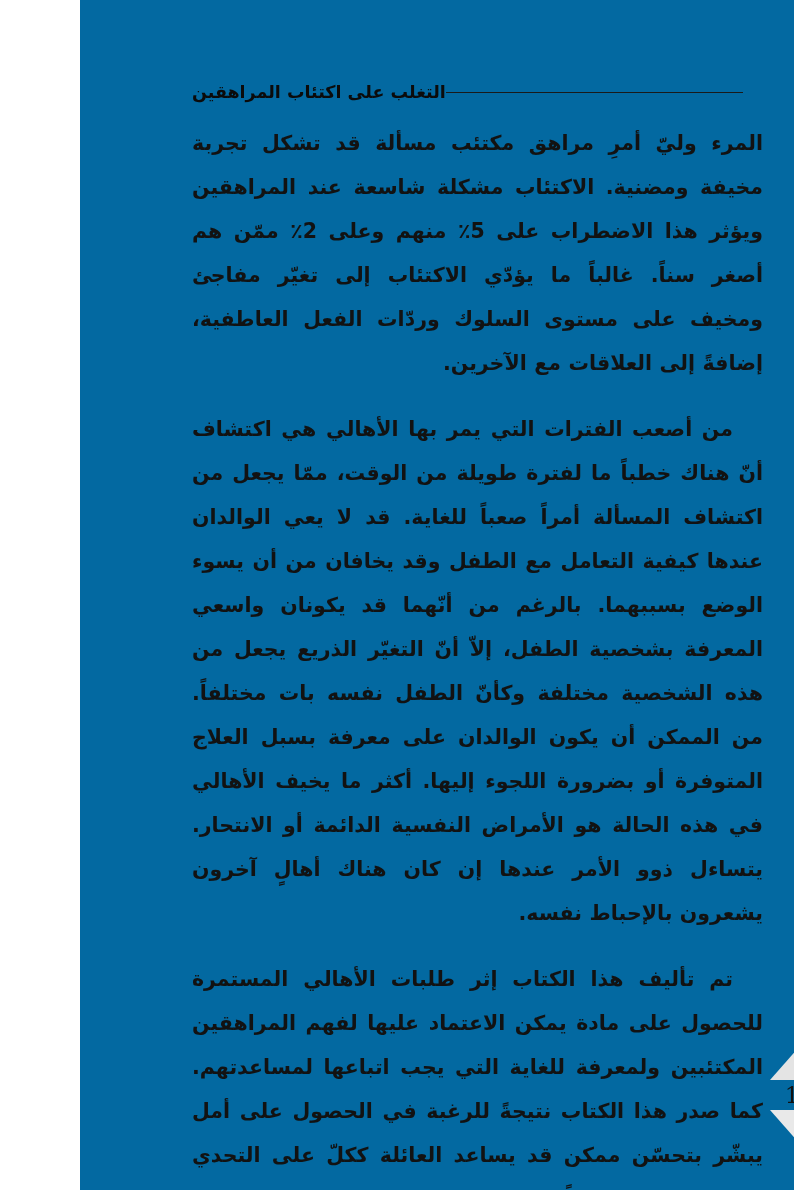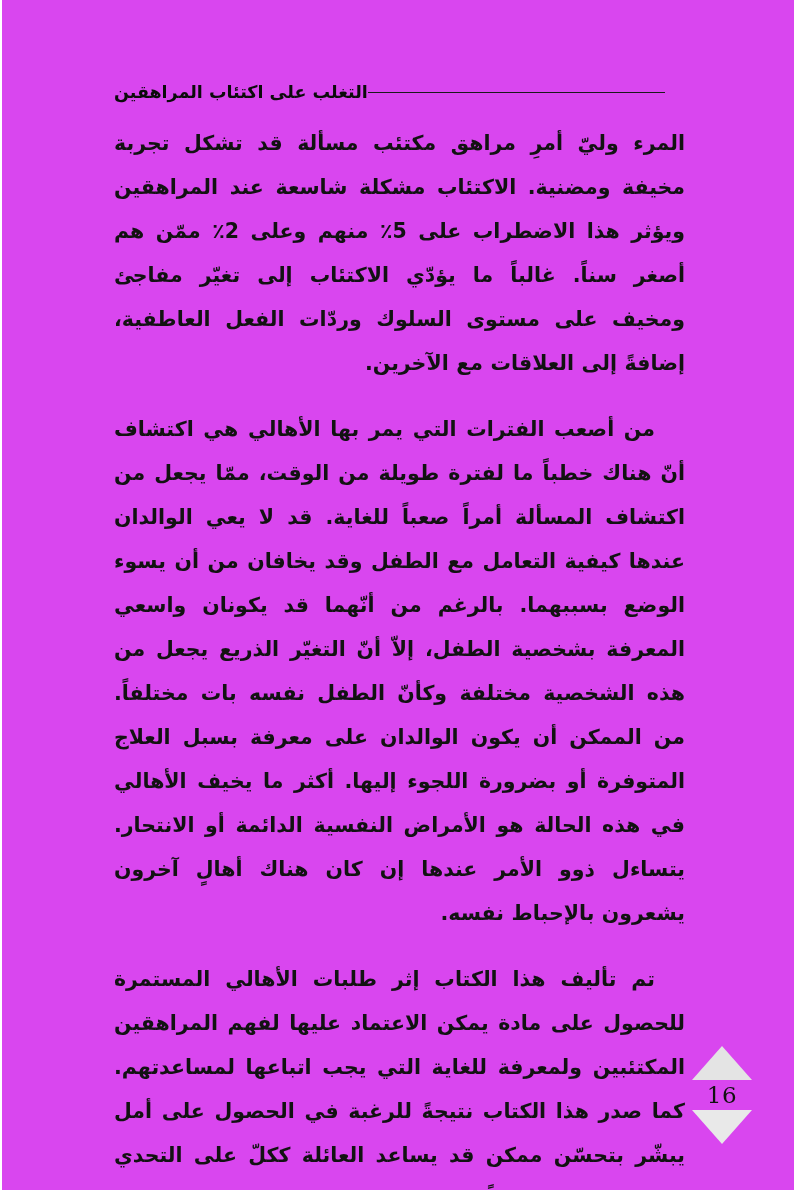--- a/index.html
+++ b/index.html
@@ -11,23 +11,23 @@
     height: 1190px;
     background: #ffffff;
     font-family: "DejaVu Sans", "Liberation Sans", sans-serif;
     position: relative;
     overflow: hidden;
   }
 
   .page {
     position: absolute;
     inset: 0;
-    width: 792px;
+    width: 714px;
     height: 1190px;
-    background: #d946ef;
+    background: #0369a1;
   }
 
   
   .header {
     position: absolute;
     top: 78px;
     left: 112px;
     width: 571px;
     height: 30px;
     display: flex;

